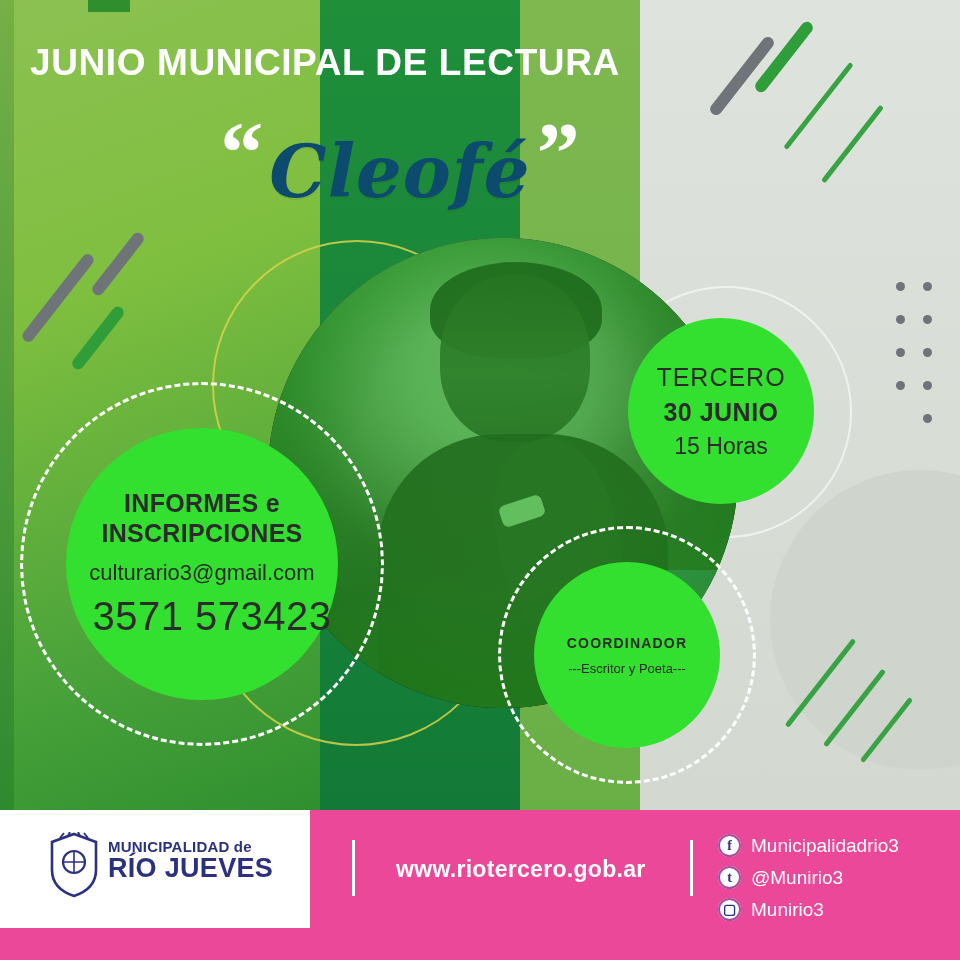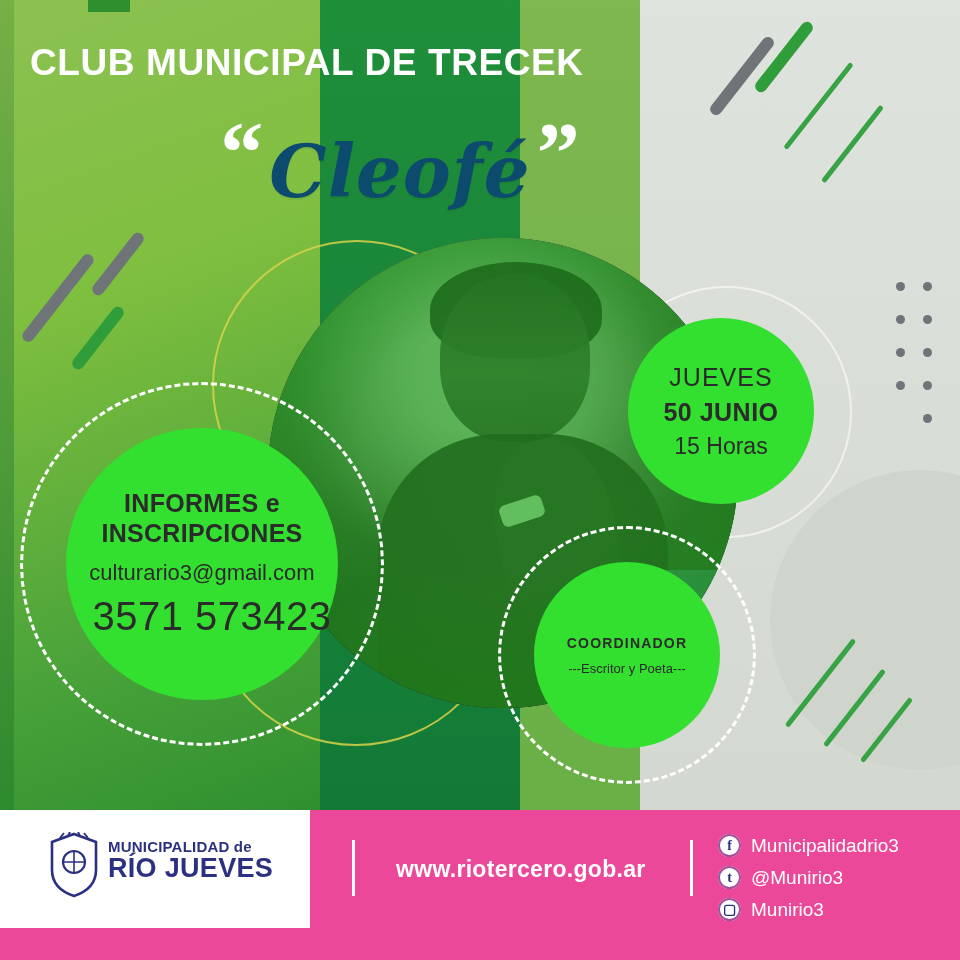--- a/index.html
+++ b/index.html
@@ -264,39 +264,39 @@
       <div class="sil-watch"></div>
       <div class="sil-blue"></div>
     </div>
     <div class="photo-tint"></div>
     <div class="photo-green"></div>
   </div>
 
   <div class="ring-dashed" style="left:20px; top:382px; width:364px; height:364px;"></div>
   <div class="ring-dashed" style="left:498px; top:526px; width:258px; height:258px;"></div>
 
-  <div class="headline">CLUB MUNICIPAL DE TRECEK</div>
+  <div class="headline">JUNIO MUNICIPAL DE LECTURA</div>
   <div class="script-wrap">
     <span class="quote-l">“</span>
     <span class="script">Cleofé</span>
     <span class="quote-r">”</span>
   </div>
 
   <div class="bubble bubble-informes">
     <div class="b-title">
       <div>INFORMES e</div>
       <div>INSCRIPCIONES</div>
     </div>
     <div class="b-mail">culturario3@gmail.com</div>
     <div class="b-phone">3571 573423</div>
   </div>
 
   <div class="bubble bubble-fecha">
-    <div class="f1">JUEVES</div>
-    <div class="f2">50 JUNIO</div>
+    <div class="f1">TERCERO</div>
+    <div class="f2">30 JUNIO</div>
     <div class="f3">15 Horas</div>
   </div>
 
   <div class="bubble bubble-coord">
     <div class="c1">COORDINADOR</div>
     <div class="c3">---Escritor y Poeta---</div>
   </div>
 
   <div class="footer">
     <div class="footer-white"></div>

